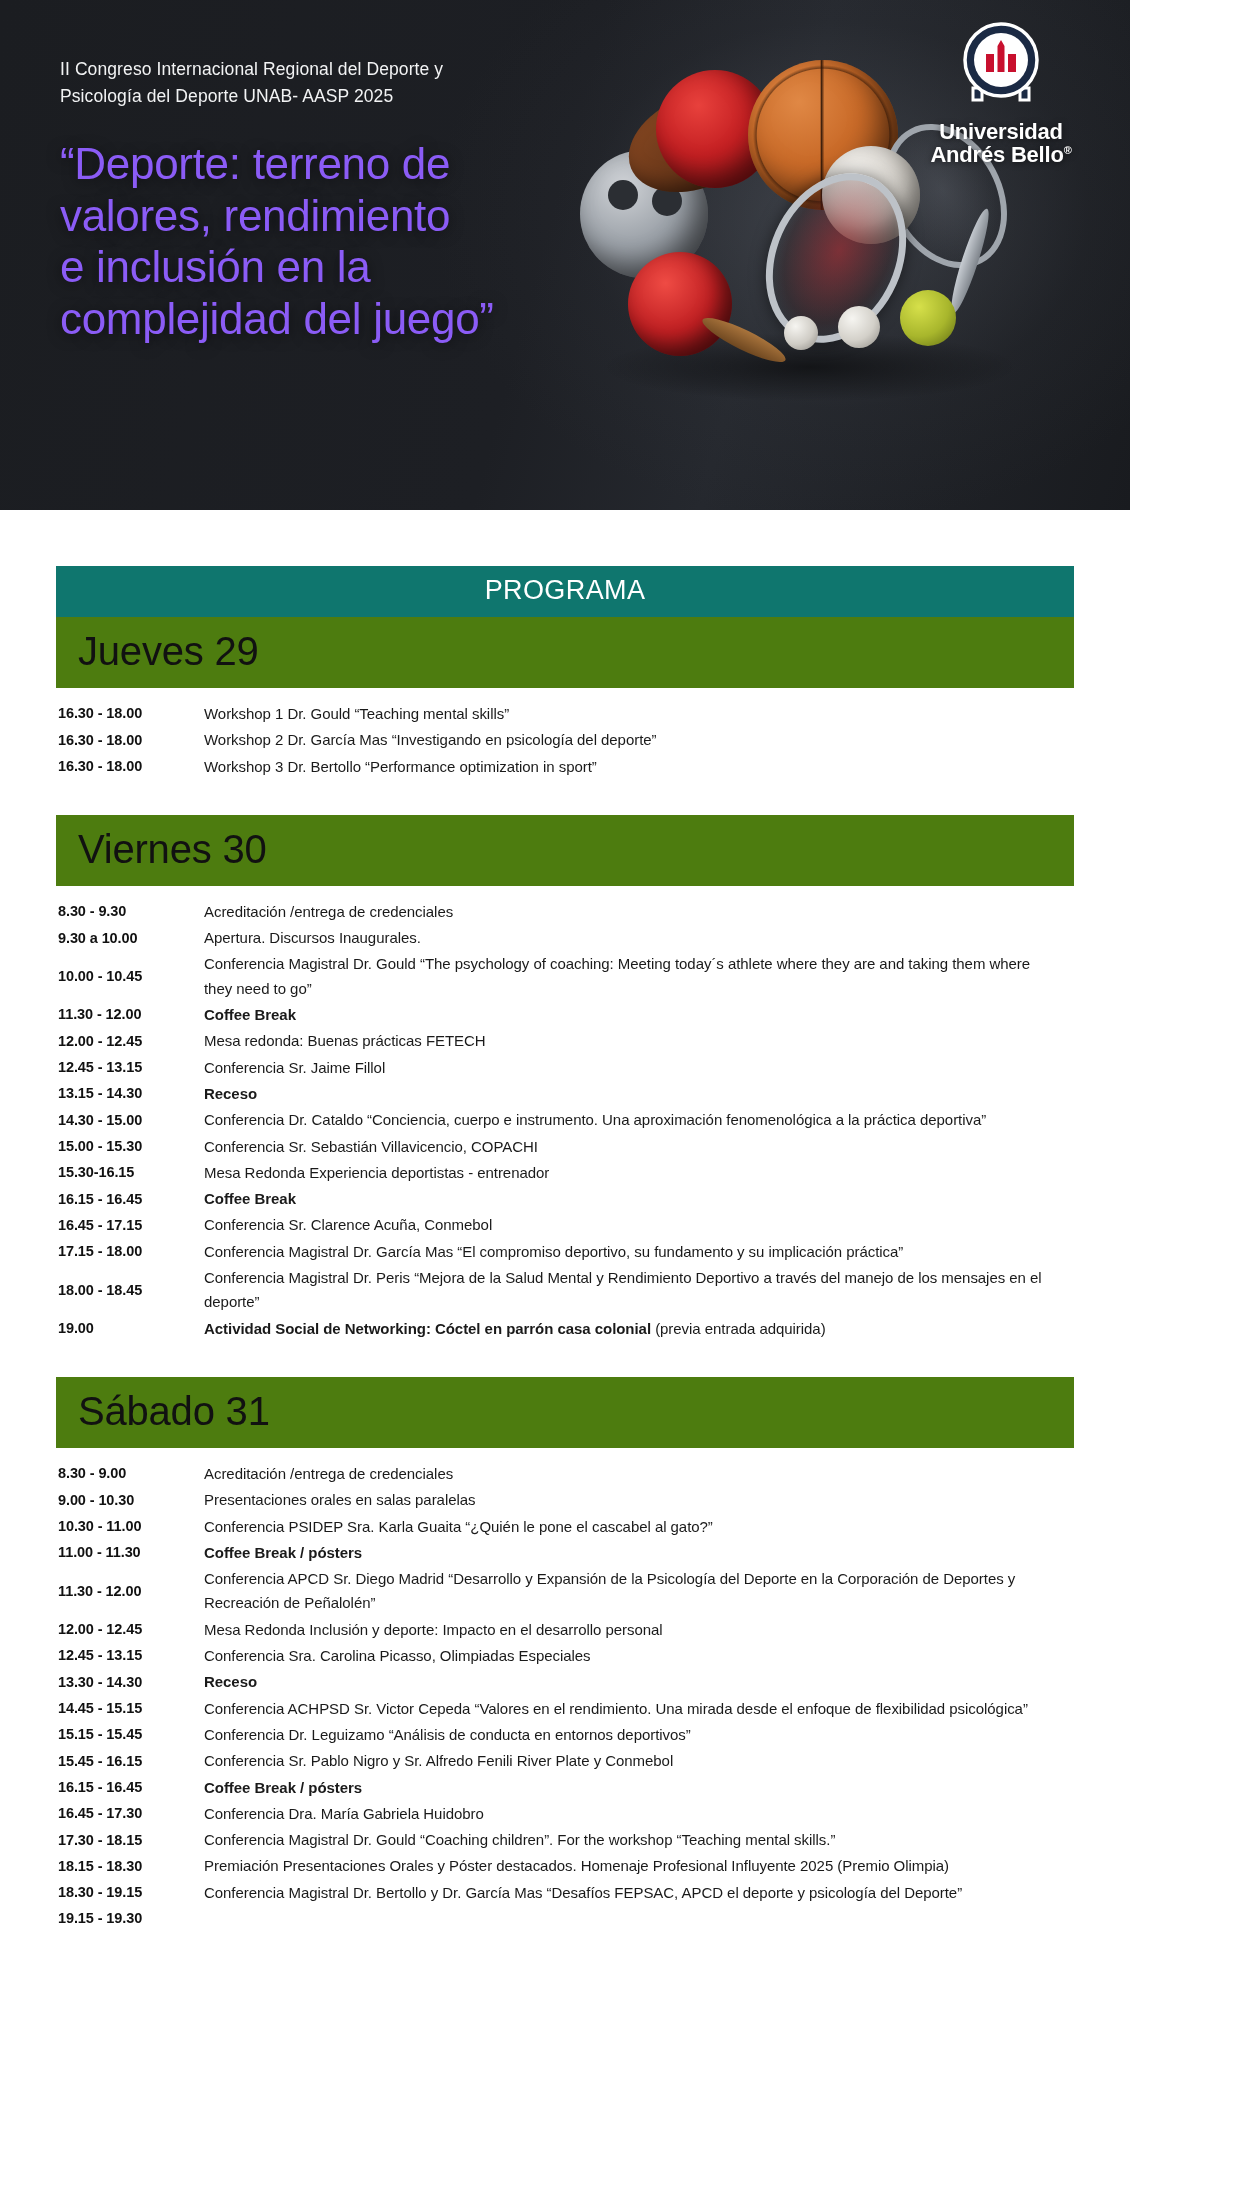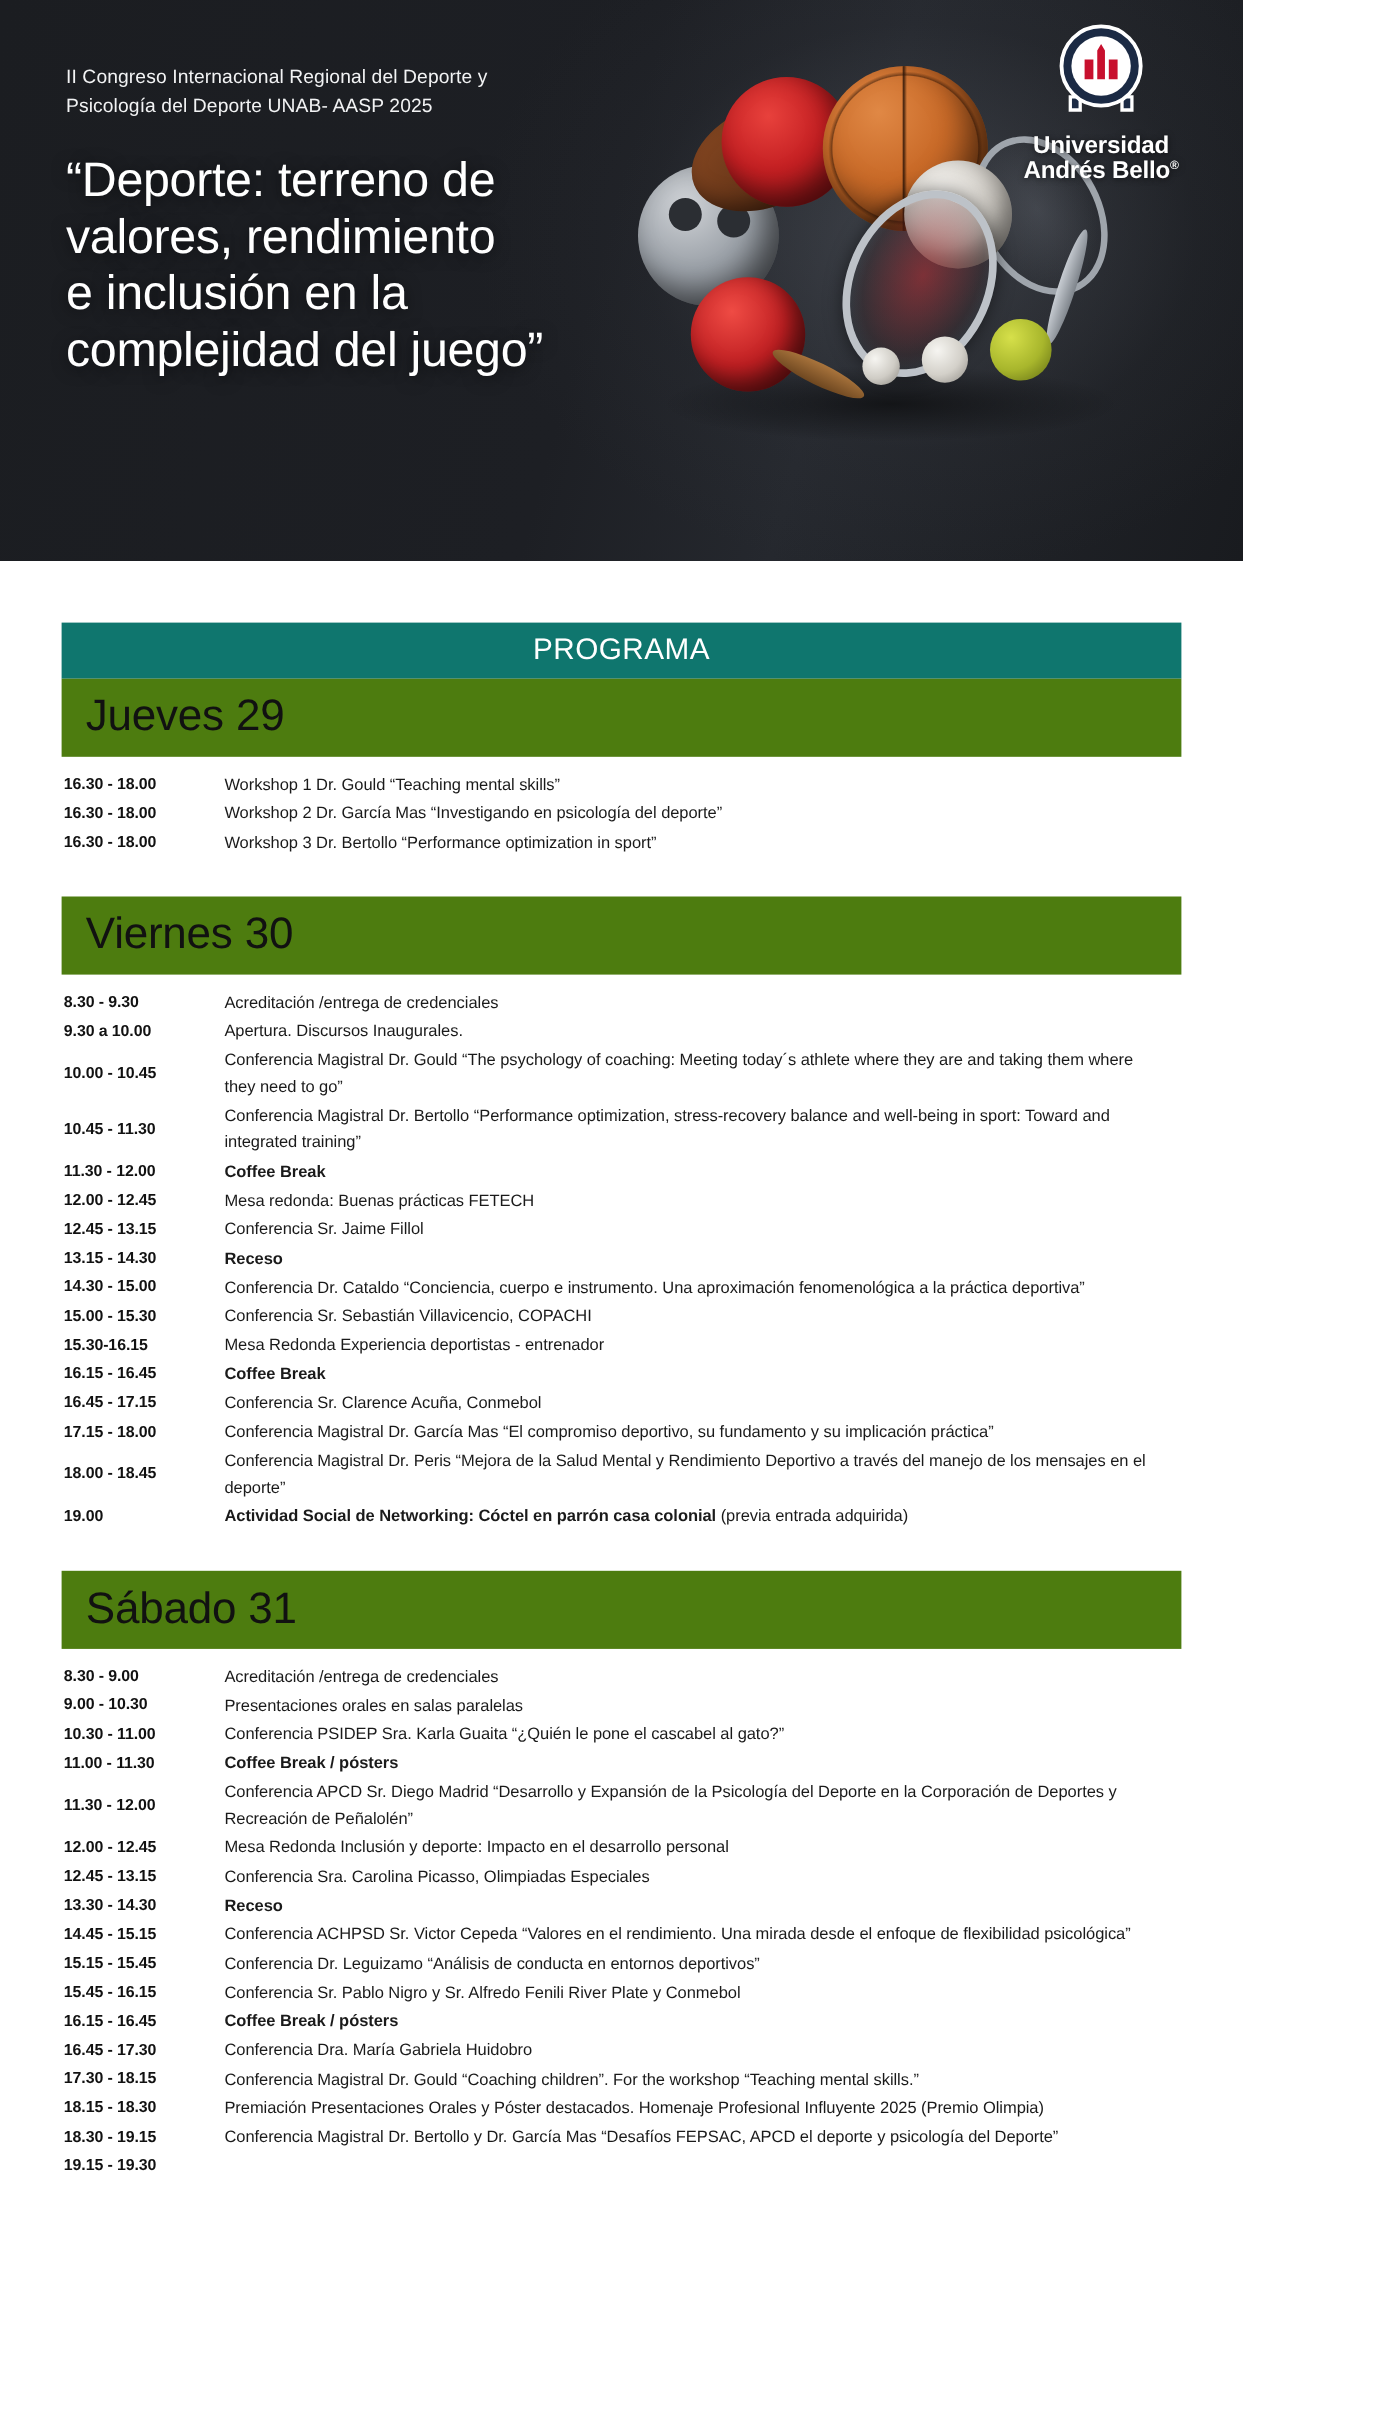--- a/index.html
+++ b/index.html
@@ -76,21 +76,21 @@
     content:""; position:absolute; left:30px; bottom:108px; width:420px; height:70px;
     background:radial-gradient(ellipse at 50% 50%, rgba(0,0,0,.55) 0%, rgba(0,0,0,0) 70%); }
 
   .hero-text { position:absolute; left:60px; top:56px; width:620px; z-index:5; }
   .kicker {
     color:#f2f3f4; font-size:17.5px; line-height:1.55; font-weight:400;
     letter-spacing:.1px;
   }
   .headline {
     margin-top:28px;
-    color:#ffffff;
+    color:#8b5cf6;
     font-size:44px;
     line-height:1.17;
     font-weight:400;
     letter-spacing:-.3px;
     text-shadow:0 2px 14px rgba(0,0,0,.55);
   }
   .headline span { display:block; white-space:pre; }
 
   
   .logo { position:absolute; right:34px; top:16px; width:190px; z-index:8; text-align:center; }
@@ -206,24 +206,20 @@
               <div class="desc">Acreditación /entrega de credenciales</div>
             </div>
             <div class="row">
               <div class="time">9.30 a 10.00</div>
               <div class="desc">Apertura. Discursos Inaugurales.</div>
             </div>
             <div class="row">
               <div class="time">10.00 - 10.45</div>
               <div class="desc">Conferencia Magistral Dr. Gould “The psychology of coaching: Meeting today´s athlete where they are and taking them where they need to go”</div>
             </div>
-            <div class="row">
-              <div class="time">10.45 - 11.30</div>
-              <div class="desc">Conferencia Magistral Dr. Bertollo “Performance optimization, stress-recovery balance and well-being in sport: Toward and integrated training”</div>
-            </div>
             <div class="row bold">
               <div class="time">11.30 - 12.00</div>
               <div class="desc">Coffee Break</div>
             </div>
             <div class="row">
               <div class="time">12.00 - 12.45</div>
               <div class="desc">Mesa redonda: Buenas prácticas FETECH</div>
             </div>
             <div class="row">
               <div class="time">12.45 - 13.15</div>

